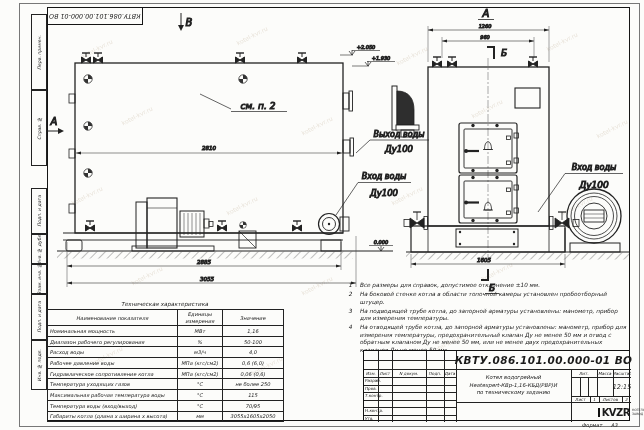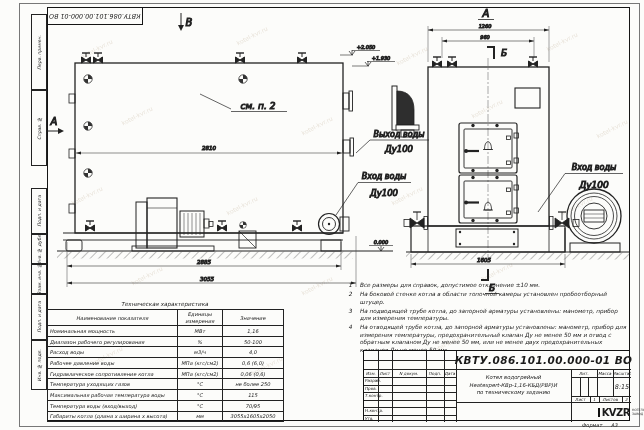--- a/index.html
+++ b/index.html
@@ -470,21 +470,21 @@
 
     <div class="pname">
       <span>Котел водогрейный</span>
       <span>Heatexpert-КВр-1,16-КБД(РВР)И</span>
       <span>по техническому заданию</span>
     </div>
 
     <div class="lbl" style="left:207px;top:18px;width:26px;height:8px">Лит.</div>
     <div class="lbl" style="left:233px;top:18px;width:16px;height:8px">Масса</div>
     <div class="lbl" style="left:249px;top:18px;width:18px;height:8px">Масштаб</div>
-    <div class="scaleval">8:15</div>
+    <div class="scaleval">12:15</div>
 
     <div class="lbl" style="left:207px;top:45px;width:19px;height:6px">Лист</div>
     <div class="lbl" style="left:226px;top:45px;width:9px;height:6px">1</div>
     <div class="lbl" style="left:235px;top:45px;width:23px;height:6px">Листов</div>
     <div class="lbl" style="left:258px;top:45px;width:9px;height:6px">2</div>
 
     <div class="logo">
       <span class="sq">
           <i></i>
           <i></i>

